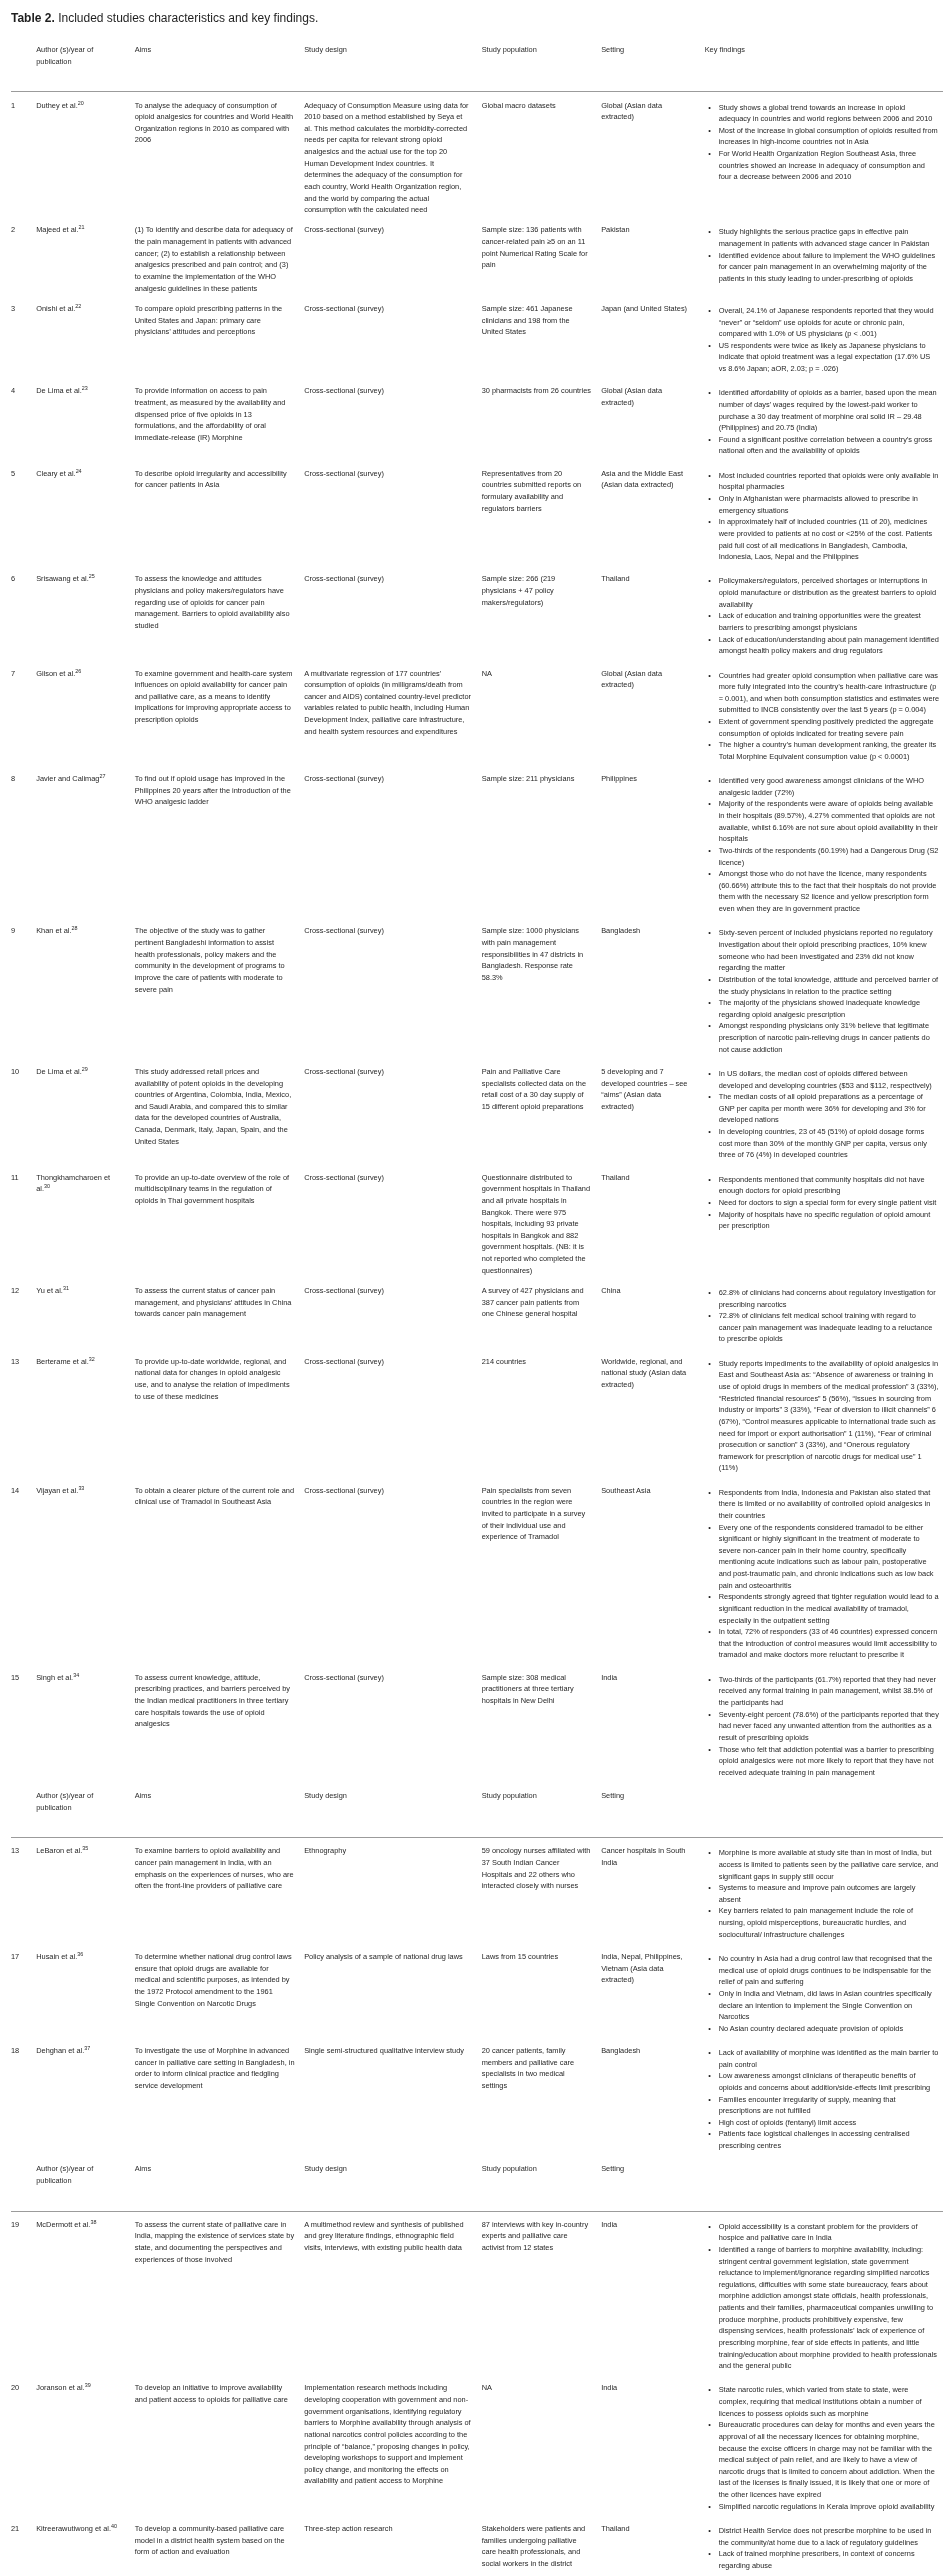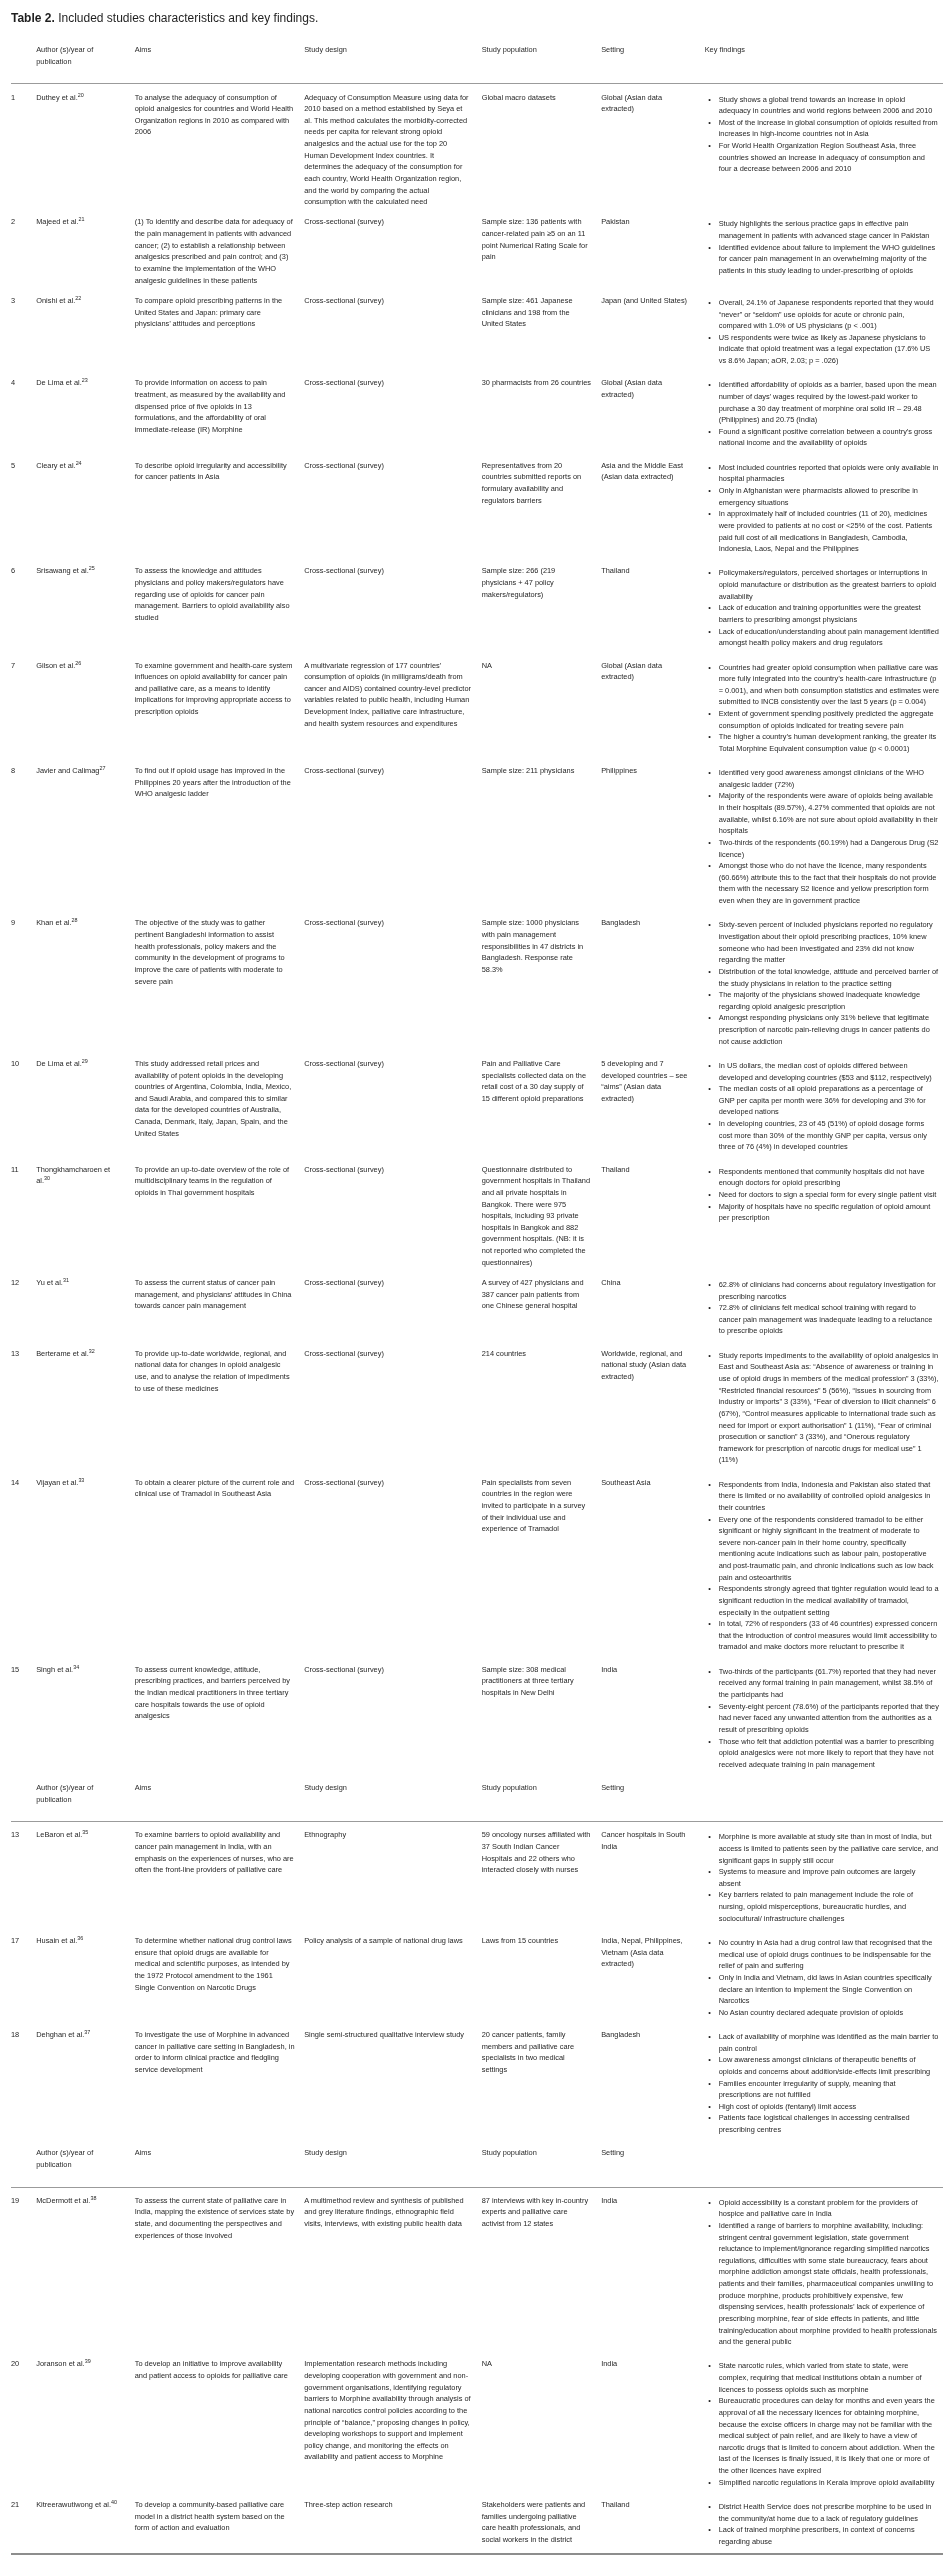--- a/index.html
+++ b/index.html
@@ -11,21 +11,21 @@
   .page{padding:8px 10.3px 0 11px;}
   .caption{font-size:12px;margin:3.2px 0 11px 0;color:#1f1f1f;}
   .cap-label{font-weight:bold;}
   .title-bar{
     border-top:2.4px solid #8d8d8d;border-bottom:2.4px solid #8d8d8d;
     padding:6.4px 0 7.1px 0;font-size:7.6px;color:#2a2a2a;
   }
   .tbl{display:table;width:100%;table-layout:fixed;border-spacing:0;font-size:7.4px;line-height:1.57;}
   .tr{display:table-row;}
   .td{display:table-cell;vertical-align:top;padding:0 9.5px 1.6px 0;}
-  .hdr .td{padding-top:8px;padding-bottom:16px;border-bottom:1.6px solid #9b9b9b;color:#2a2a2a;}
+  .hdr .td{padding-top:8px;padding-bottom:24px;border-bottom:1.6px solid #9b9b9b;color:#2a2a2a;}
   .row .td{padding-top:7.1px;}
   .col-num{width:22px;padding-right:3.2px;}
   .col-author{width:89px;}
   .col-aims{width:160px;}
   .col-design{width:168px;}
   .col-population{width:110px;margin-top:24px;}
   .col-setting{width:94px;}
   .col-findings{padding-right:1.6px;}
   sup{font-size:5.4px;line-height:0;vertical-align:super;}
   ul{list-style:none;margin:2px;padding:0;}
@@ -99,21 +99,21 @@
           <div class="tr row">
             <div class="td col-num">4</div>
             <div class="td col-author"><span>De Lima et al.</span><sup>23</sup></div>
             <div class="td col-aims">To provide information on access to pain treatment, as measured by the availability and dispensed price of five opioids in 13 formulations, and the affordability of oral immediate-release (IR) Morphine</div>
             <div class="td col-design">Cross-sectional (survey)</div>
             <div class="td col-population">30 pharmacists from 26 countries</div>
             <div class="td col-setting">Global (Asian data extracted)</div>
             <div class="td col-findings">
               <ul>
                 <li>Identified affordability of opioids as a barrier, based upon the mean number of days’ wages required by the lowest-paid worker to purchase a 30 day treatment of morphine oral solid IR – 29.48 (Philippines) and 20.75 (India)</li>
-                <li>Found a significant positive correlation between a country’s gross national income and the availability of opioids</li>
+                <li>Found a significant positive correlation between a country’s gross national often and the availability of opioids</li>
               </ul>
             </div>
           </div>
           <div class="tr row">
             <div class="td col-num">5</div>
             <div class="td col-author"><span>Cleary et al.</span><sup>24</sup></div>
             <div class="td col-aims">To describe opioid irregularity and accessibility for cancer patients in Asia</div>
             <div class="td col-design">Cross-sectional (survey)</div>
             <div class="td col-population">Representatives from 20 countries submitted reports on formulary availability and regulators barriers</div>
             <div class="td col-setting">Asia and the Middle East (Asian data extracted)</div>

